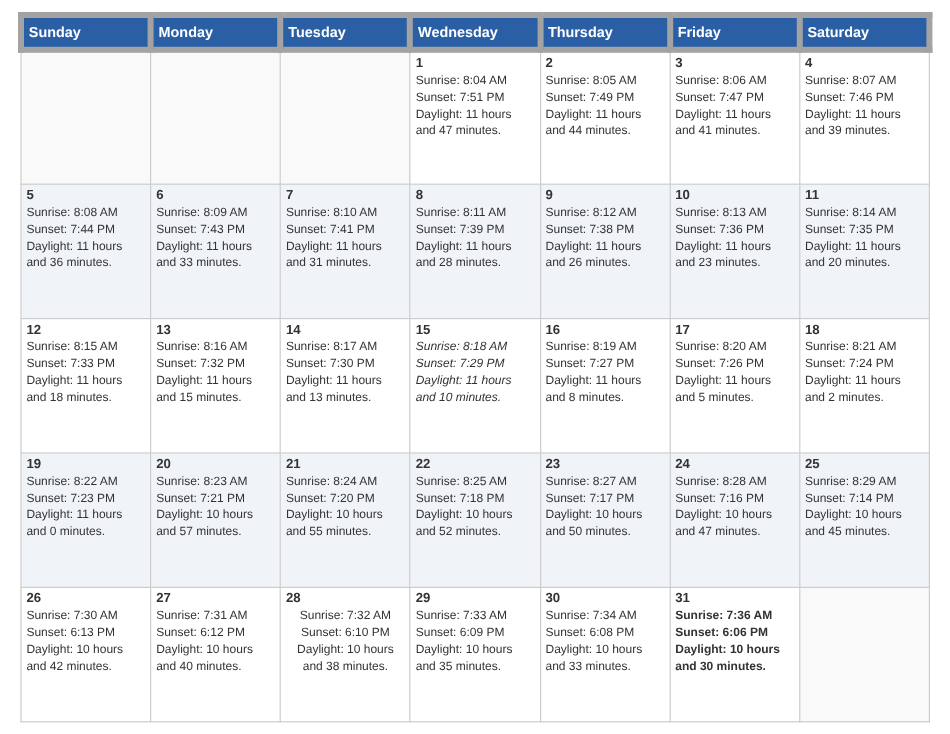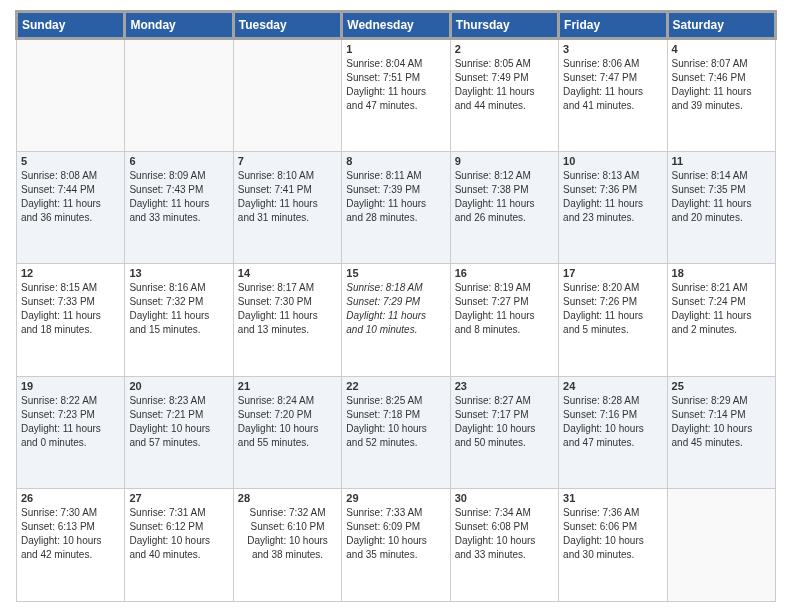--- a/index.html
+++ b/index.html
@@ -51,21 +51,21 @@
       width: 100%;
       table-layout: fixed;
     }
     .calendar th {
       background: #2a5fa5;
       color: #fff;
       font-size: 12px;
       font-weight: bold;
       padding: 5px 4px;
       text-align: left;
-      border: 3px solid #a3a3a3;
+      border: 5px solid #a3a3a3;
     }
     .calendar td {
       border: 1px solid #ccc;
       vertical-align: top;
       padding: 3px 4px;
       font-size: 9.5px;
       color: #333;
       height: 80px;
     }
     .calendar td.empty {
@@ -326,21 +326,21 @@
           </td>
           <td>
             <div class="day-number">30</div>
             <div class="day-info" style="white-space: pre-line;">Sunrise: 7:34 AM
 Sunset: 6:08 PM
 Daylight: 10 hours
 and 33 minutes.</div>
           </td>
           <td>
             <div class="day-number">31</div>
-            <div class="day-info" style="white-space: pre-line;">Sunrise: 7:36 AM
+            <div class="day-info" style="white-space: pre-line; font-weight: bold;">Sunrise: 7:36 AM
 Sunset: 6:06 PM
 Daylight: 10 hours
 and 30 minutes.</div>
           </td>
           <td class="empty"></td>
         </tr>
       </tbody>
   </table>
 </div>
 

